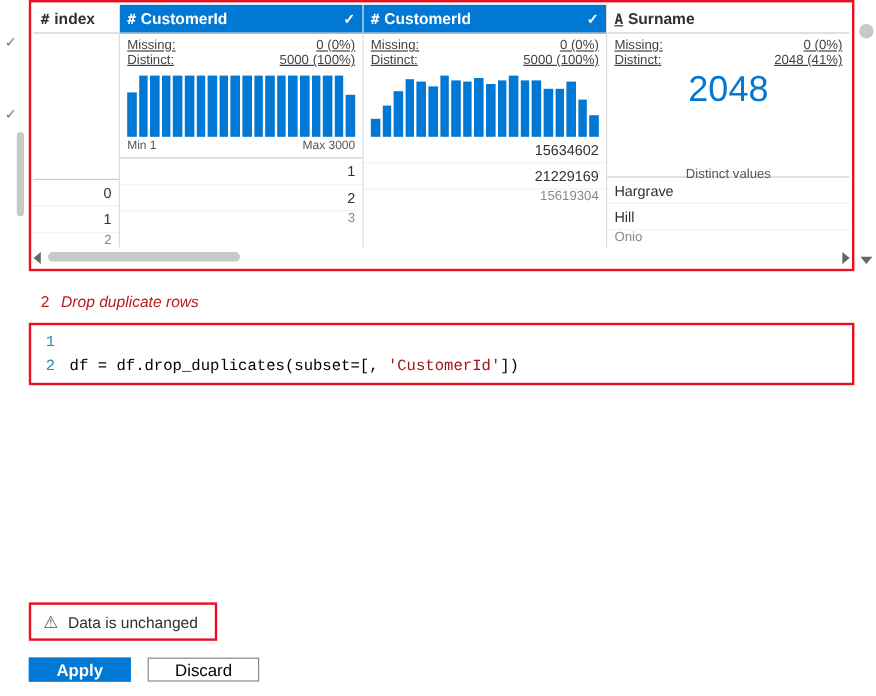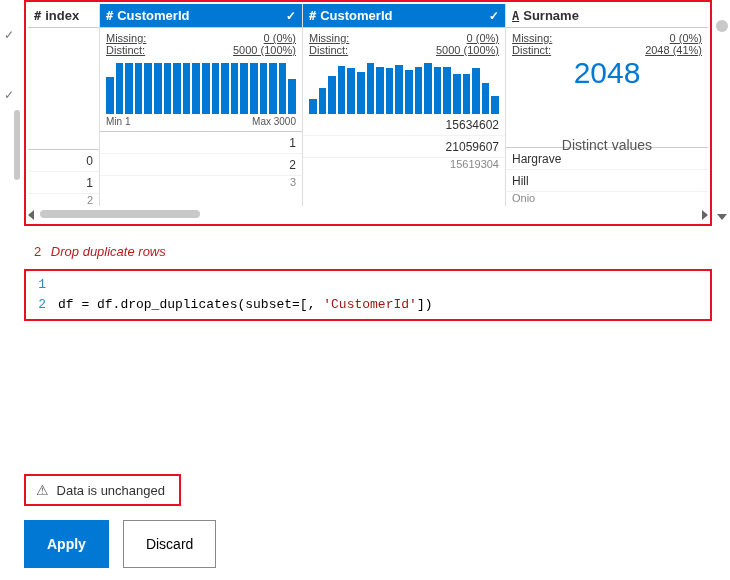--- a/index.html
+++ b/index.html
@@ -149,21 +149,21 @@
       flex-direction: column;
       justify-content: center;
     }
     .distinct-big .num {
       color: #0078d4;
       font-size: 30px;
       font-weight: 400;
       line-height: 1.1;
     }
     .distinct-big .lbl {
-      font-size: 14px;
+      font-size: 11px;
       color: #555;
       margin-top: 48px;
     }
     .col.index .col-header { background: #fff; color: #323130; }
     .col.index .body-spacer {
       height: 122px;
       border-bottom: 1px solid #ccc;
     }
     .cell {
       height: 22px;
@@ -252,21 +252,21 @@
     .status-bar .warn-icon {
       font-size: 14px;
       color: #555;
     }
     .btn-row {
       display: flex;
       gap: 14px;
       margin-bottom: 12px;
     }
     .btn {
-      height: 48px;
+      height: 20px;
       padding: 0 22px;
       font-size: 14px;
       border: 1px solid #8a8886;
       background: #fff;
       cursor: pointer;
     }
     .btn.primary {
       background: #0078d4;
       color: #fff;
       border-color: #0078d4;
@@ -384,21 +384,21 @@
             <div class="bar" style="height: 98%;"></div>
             <div class="bar" style="height: 90%;"></div>
             <div class="bar" style="height: 90%;"></div>
             <div class="bar" style="height: 76%;"></div>
             <div class="bar" style="height: 76%;"></div>
             <div class="bar" style="height: 88%;"></div>
             <div class="bar" style="height: 60%;"></div>
             <div class="bar" style="height: 34%;"></div>
           </div>
         <div class="cell right">15634602</div>
-        <div class="cell right">21059607</div>
+        <div class="cell right">21229169</div>
         <div class="cell right half">15619304</div>
       </div>
 
       <div class="col col-surname">
         <div class="col-header">
           <span class="hicon" style="text-decoration: underline;">A</span>
           <span>Surname</span>
         </div>
         <div class="stats">
           <div class="row">

